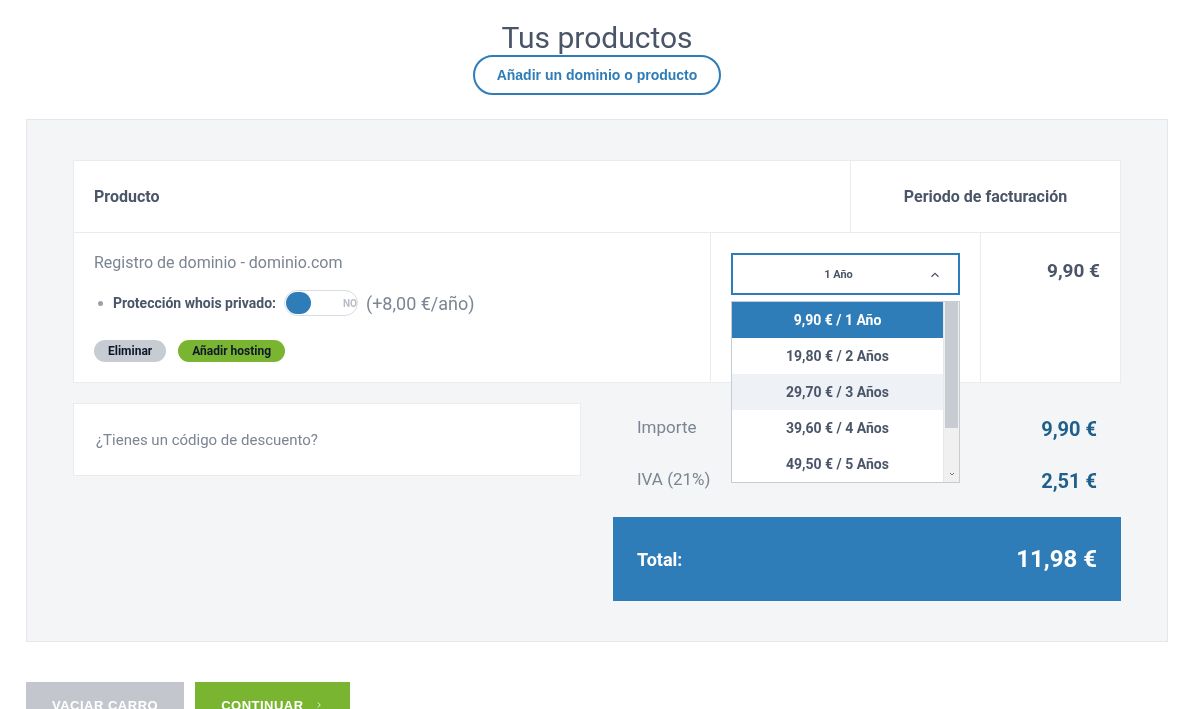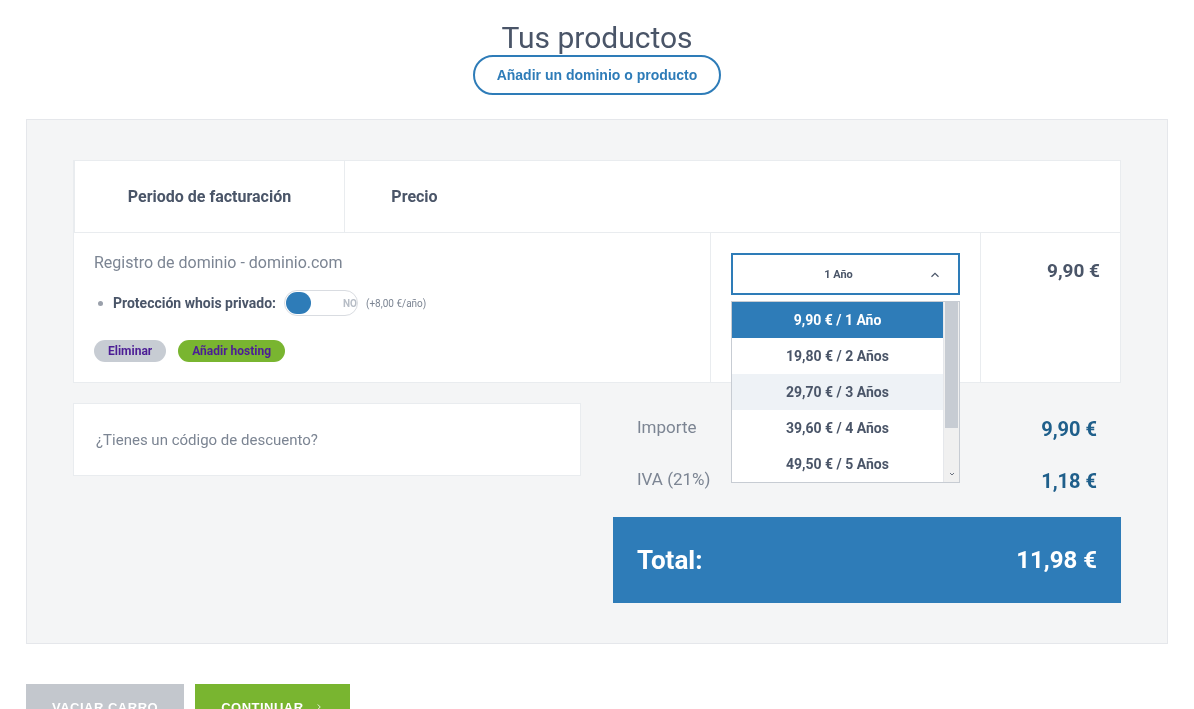--- a/index.html
+++ b/index.html
@@ -20,22 +20,22 @@
 .td.col-product { flex: 1; }
 .td.col-period { width: 270px; border-left: 1px solid #e9ecef; position: relative; }
 .td.col-price { width: 140px; border-left: 1px solid #e9ecef; text-align: right; }
 .product-name { font-size: 16px; color: #7c8593; margin-bottom: 18px; }
 .whois-row { display: flex; align-items: center; margin-bottom: 24px; font-size: 14px; }
 .bullet { width: 5px; height: 5px; border-radius: 50%; background: #9aa0ab; margin: 0 10px 0 4px; }
 .whois-label { font-weight: 700; color: #4a5568; }
 .toggle-wrap { display: inline-flex; align-items: center; border: 1px solid #d9dce1; border-radius: 14px; height: 26px; width: 74px; margin: 0 8px; background: #fff; position: relative; }
 .toggle-knob { width: 40px; height: 22px; border-radius: 12px; background: #2e7cb8; margin: 1px; }
 .toggle-no { font-size: 10px; color: #b7bdc6; font-weight: 700; margin-left: 4px; padding-left: 27px; }
-.whois-price { color: #7c8593; font-size: 10px; }
-.pill { display: inline-block; border-radius: 12px; padding: 4px 14px; font-size: 12px; font-weight: 700; color: #4c1d95; margin-right: 8px; }
+.whois-price { color: #7c8593; font-size: 18px; }
+.pill { display: inline-block; border-radius: 12px; padding: 4px 14px; font-size: 12px; font-weight: 700; color: #0f172a; margin-right: 8px; }
 .pill.grey { background: #c7ccd3; }
 .pill.green { background: #79b530; text-align: right; }
 .period-select { border: 2px solid #2e7cb8; background: #fff; padding: 12px 16px; display: flex; justify-content: center; align-items: center; cursor: pointer; position: relative; }
 .period-select-label { font-size: 11px; font-weight: 700; color: #4a5568; flex: 1; text-align: center; }
 .chevron { width: 14px; height: 14px; display: inline-block; }
 .chevron svg { width: 14px; height: 14px; stroke: #4a5568; stroke-width: 2; fill: none; }
 .dropdown { position: absolute; left: 20px; right: 20px; top: 68px; border: 1px solid #c7ccd3; background: #fff; z-index: 10; display: flex; }
 .dropdown-list { flex: 1; }
 .dropdown-item { padding: 10px 12px; font-size: 14px; color: #4a5568; font-weight: 700; text-align: center; cursor: pointer; }
 .dropdown-item.selected { background: #2e7cb8; color: #fff; }
@@ -45,42 +45,42 @@
 .scroll-arrow-down { position: absolute; left: 0; right: 0; bottom: 0; height: 16px; display:flex; align-items:center; justify-content:center; }
 .price-val { font-size: 19px; font-weight: 700; color: #4a5568; padding-top: 6px; }
 .below-row { display: flex; margin-top: 20px; gap: 32px; align-items: flex-start; }
 .discount-box { background: #fff; border: 1px solid #e9ecef; padding: 26px 22px; width: 508px; }
 .discount-text { color: #7c8593; font-size: 15px; }
 .totals { flex: 1; }
 .total-line { display: flex; justify-content: space-between; padding: 14px 24px; font-size: 17px; gap: 24px; }
 .total-line .lbl { color: #7c8593; }
 .total-line .val { color: #1f5f8b; font-weight: 700; font-size: 20px; }
 .total-bar { background: #2e7cb8; color: #fff; display: flex; justify-content: space-between; align-items: center; padding: 28px 24px; margin-top: 10px; }
-.total-bar .lbl { font-size: 26px; font-weight: 700; }
+.total-bar .lbl { font-size: 18px; font-weight: 700; }
 .total-bar .val { font-size: 24px; font-weight: 700; }
 .footer-actions { display: flex; justify-content: flex-start; gap: 11px; margin-top: 40px; }
 .btn { padding: 16px 26px; font-size: 13px; font-weight: 700; letter-spacing: 0.5px; border: none; cursor: pointer; display: inline-flex; align-items: center; gap: 10px; }
 .btn.muted { background: #c3c7cd; color: #fff; }
 .btn.primary { background: #79b530; color: #fff; }
 .btn .chev-right svg { width: 10px; height: 10px; stroke: #fff; stroke-width: 2; fill: none; }
 </style>
 </head>
 <body>
 
 <div class="page">
   <div class="header-row">
     <h1 class="page-title">Tus productos</h1>
     <button class="add-domain-btn">Añadir un dominio o producto</button>
   </div>
 
   <div class="main-panel">
     <div class="product-table">
       <div class="thead">
+        <div class="th col-product">Producto</div>
         <div class="th col-period">Periodo de facturación</div>
-        <div class="th col-price">Precio</div>
       </div>
       <div class="trow">
         <div class="td col-product">
           <div class="product-name">Registro de dominio - dominio.com</div>
           <div class="whois-row">
             <span class="bullet"></span>
             <span class="whois-label">Protección whois privado:</span>
             <span class="toggle-wrap">
               <span class="toggle-knob"></span>
               <span class="toggle-no">NO</span>
@@ -129,21 +129,21 @@
       <div class="discount-box">
         <span class="discount-text">¿Tienes un código de descuento?</span>
       </div>
       <div class="totals">
         <div class="total-line">
           <span class="lbl">Importe</span>
           <span class="val">9,90 €</span>
         </div>
         <div class="total-line">
           <span class="lbl">IVA (21%)</span>
-          <span class="val">1,18 €</span>
+          <span class="val">2,51 €</span>
         </div>
         <div class="total-bar">
           <span class="lbl">Total:</span>
           <span class="val">11,98 €</span>
         </div>
       </div>
     </div>
   </div>
 
   <div class="footer-actions">

